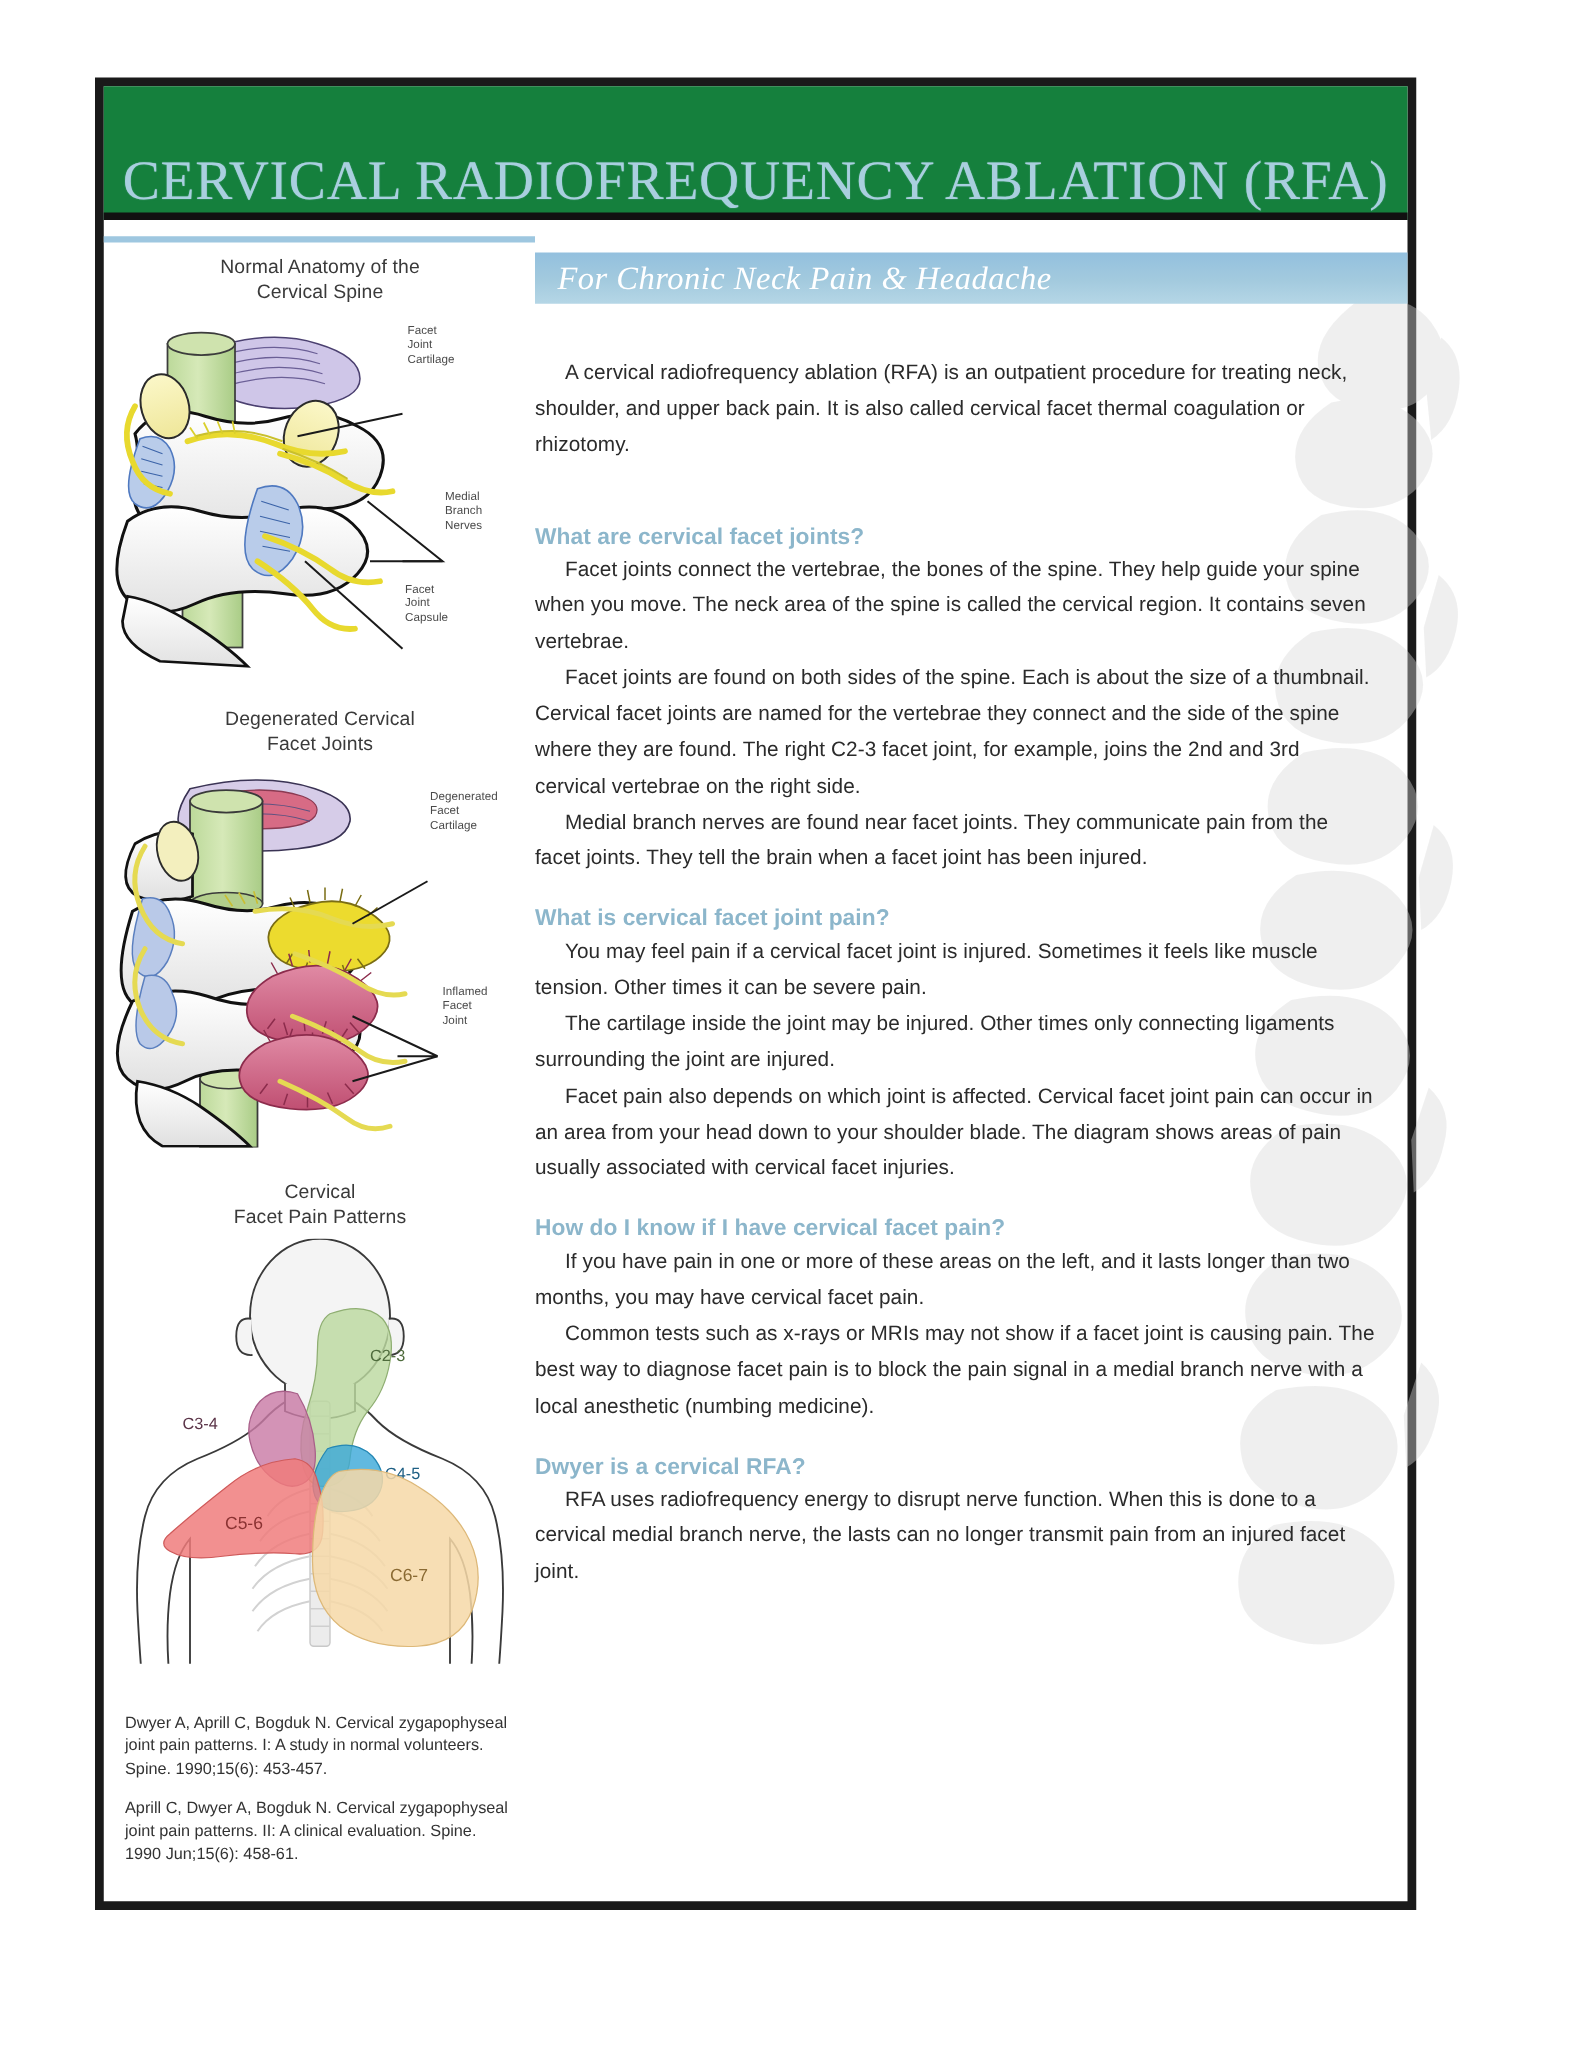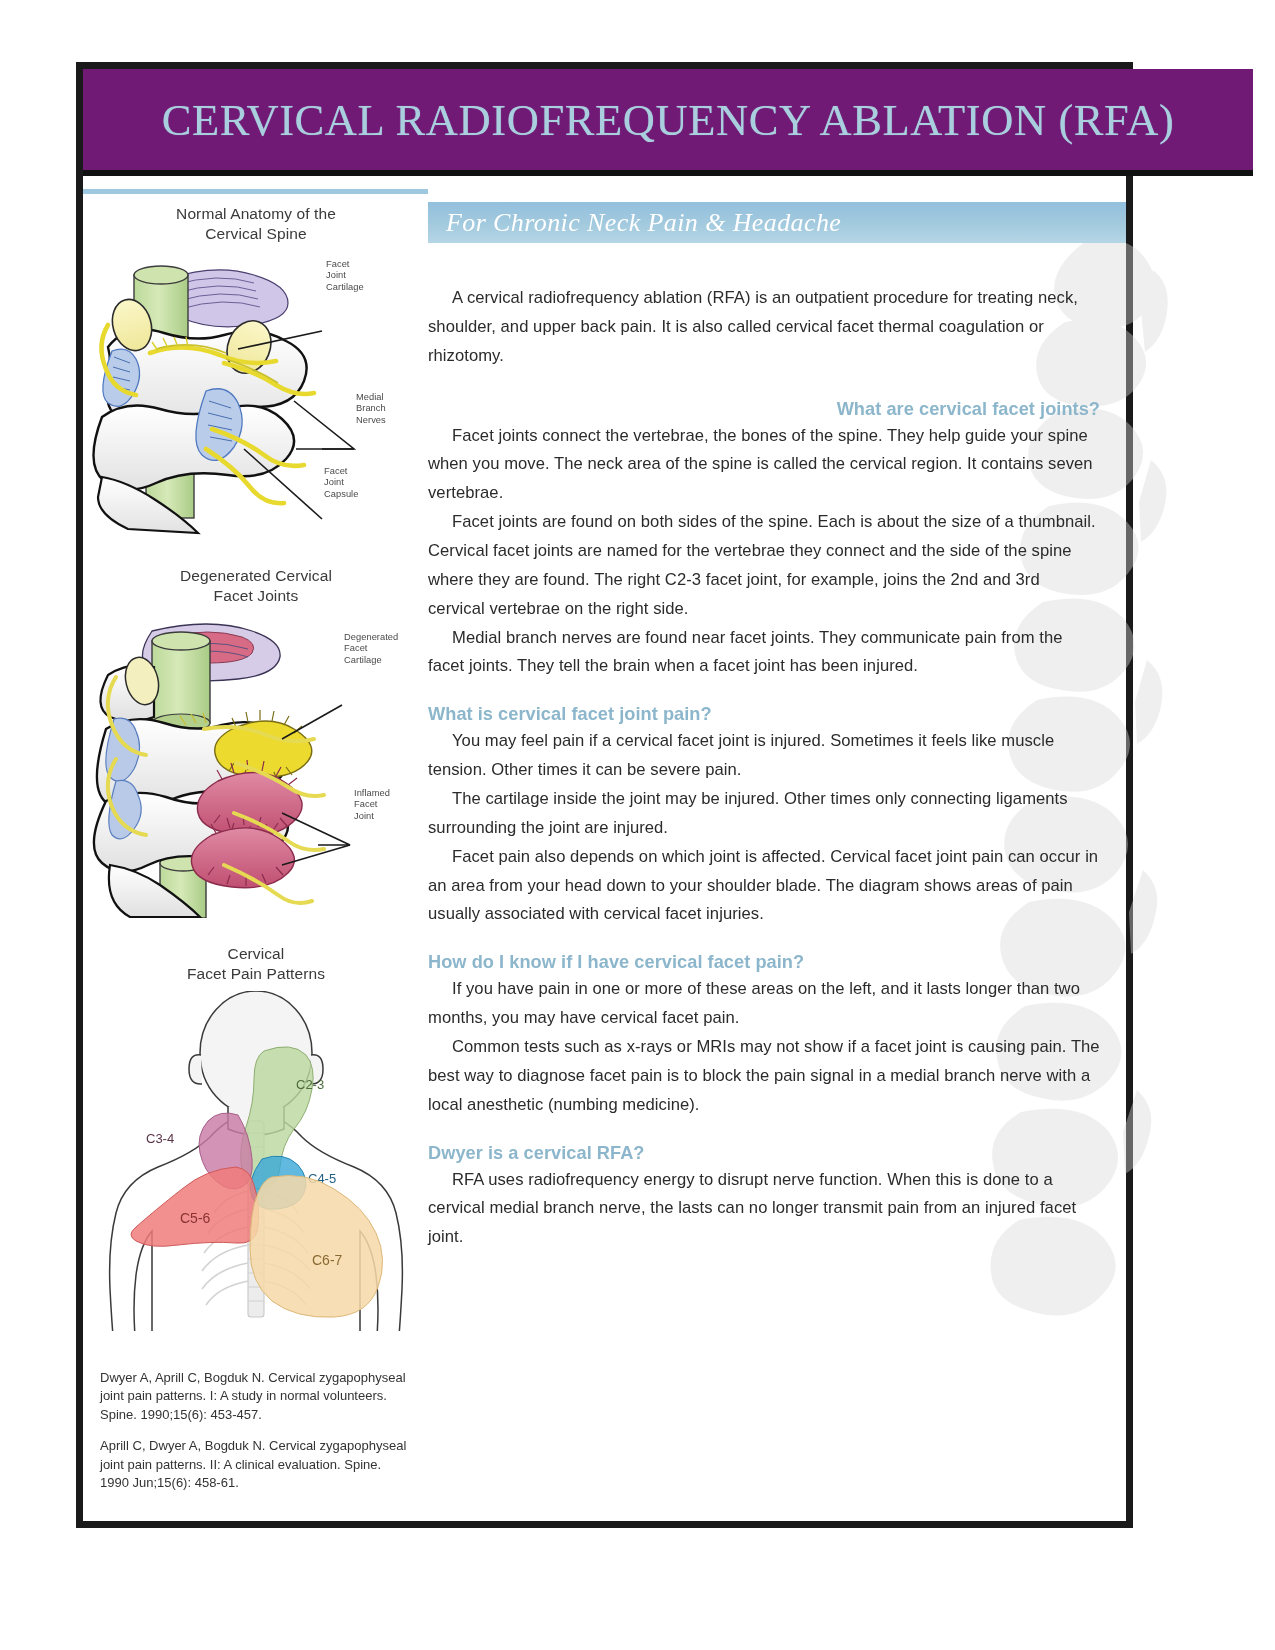--- a/index.html
+++ b/index.html
@@ -33,27 +33,27 @@
     border: 7px solid #1a1a1a;
     background: #ffffff;
     box-sizing: border-box;
   }
 
   
   .header-band {
     position: absolute;
     left: 83px;
     top: 69px;
-    width: 1170px;
+    width: 1043px;
     height: 107px;
-    background: #701a75;
+    background: #15803d;
     border-bottom: 6px solid #111111;
     box-sizing: border-box;
     display: flex;
-    align-items: center;
+    align-items: flex-end;
     justify-content: center;
   }
   .doc-title {
     font-family: "Liberation Serif", serif;
     font-size: 44.5px;
     letter-spacing: 0.6px;
     color: #a9cfdf;
     white-space: nowrap;
     font-weight: normal;
     margin: 0;
@@ -162,21 +162,21 @@
     text-indent: 24px;
     letter-spacing: 0.06px;
   }
   .sec-head {
     font-size: 18.2px;
     font-weight: bold;
     color: #8cb6cb;
     margin: 23px 0 2px 0;
     letter-spacing: 0.05px;
   }
-  .sec-head.first { margin-top: 28px; text-align: right; }
+  .sec-head.first { margin-top: 48px; }
   .block { margin-bottom: 0; }
 
   
   svg { display: block; }
 </style>
 </head>
 <body>
 
 <div class="page">
 

